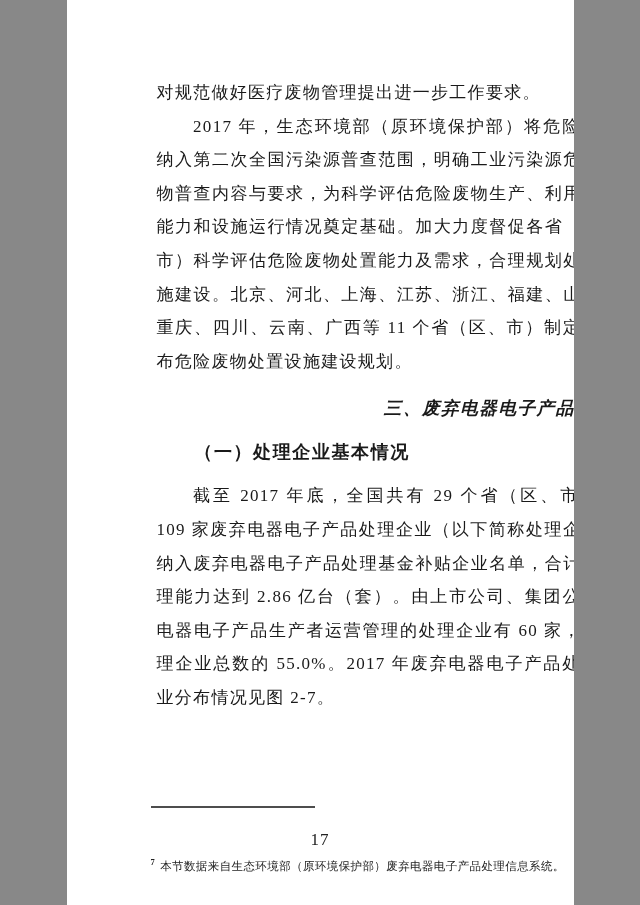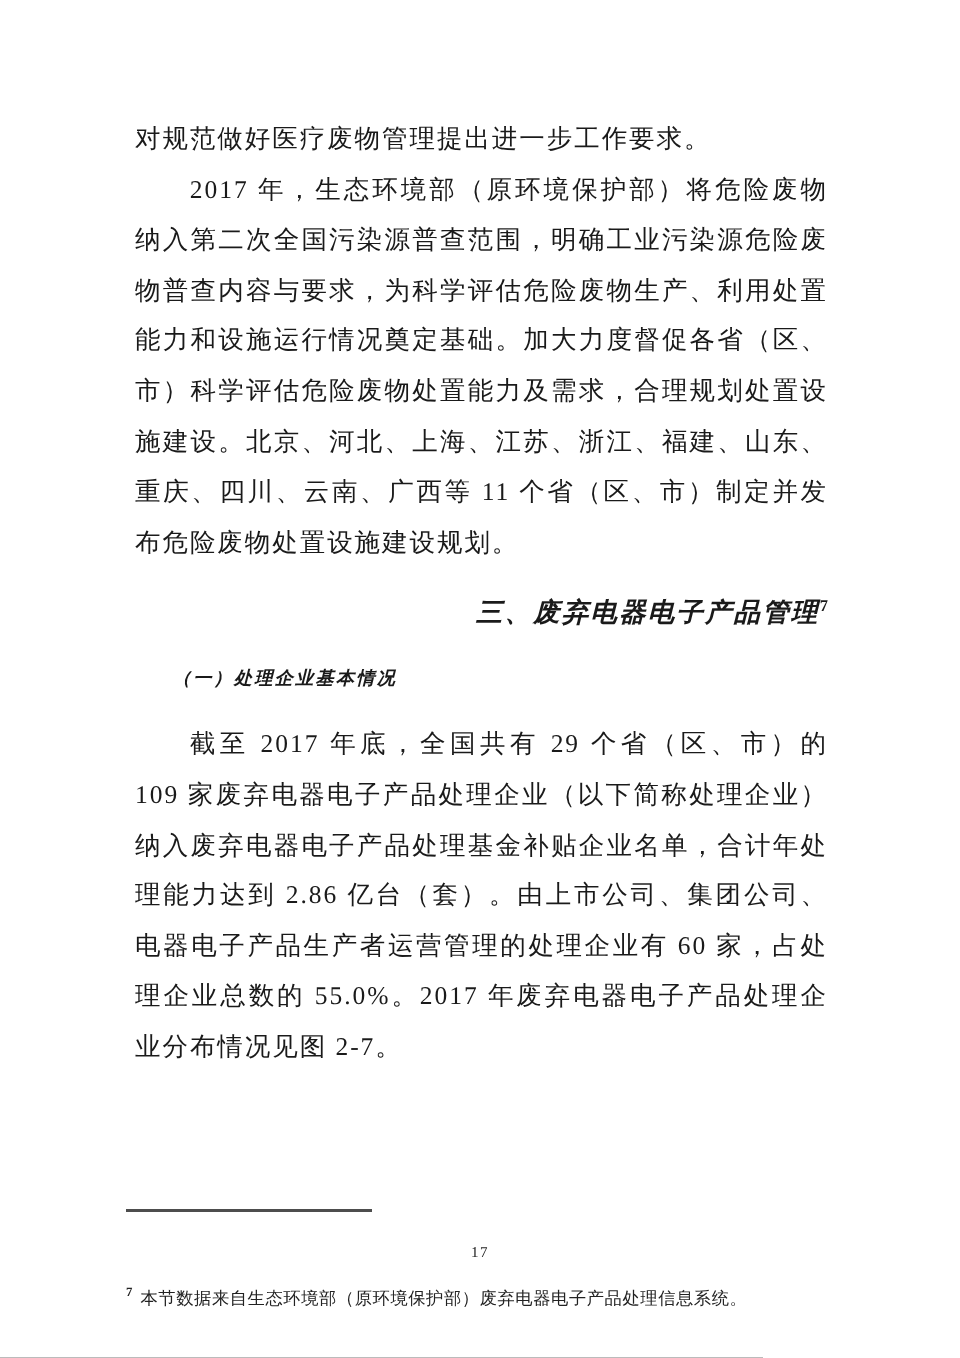--- a/index.html
+++ b/index.html
@@ -2,21 +2,21 @@
 <html><head>
 <meta charset="utf-8">
 <style>
   html, body {
     margin: 0;
     padding: 0;
     background: #888;
   }
   .page {
     position: relative;
-    width: 640px;
+    width: 507px;
     height: 905px;
     margin: 0 auto;
     background: #ffffff;
     font-family: "Liberation Serif", "DejaVu Serif", serif;
     color: #1a1a1a;
     overflow: hidden;
   }
   .content {
     position: absolute;
     left: 90px;
@@ -47,24 +47,23 @@
   }
   .section-heading sup {
     font-size: 11px;
     font-style: normal;
     letter-spacing: 0;
     vertical-align: super;
     line-height: 0;
   }
   .subsection-heading {
     margin: 0 0 10px 0;
-    font-size: 12px;
+    font-size: 18px;
     line-height: 33px;
     font-weight: bold;
-    font-style: italic;
     letter-spacing: 1.6px;
     text-indent: 2.1em;
   }
   .footnote-rule {
     position: absolute;
     left: 84px;
     top: 806px;
     width: 164px;
     height: 0;
     border-top: 2px solid #4d4d4d;
@@ -86,21 +85,21 @@
     vertical-align: super;
     line-height: 0;
     margin-right: 5px;
   }
   .page-number {
     position: absolute;
     left: 0;
     top: 830px;
     width: 100%;
     text-align: center;
-    font-size: 10px;
+    font-size: 17px;
     letter-spacing: 1px;
     color: #222222;
   }
 </style>
 </head>
 <body>
 
 <div class="page">
 
   <div class="content">

